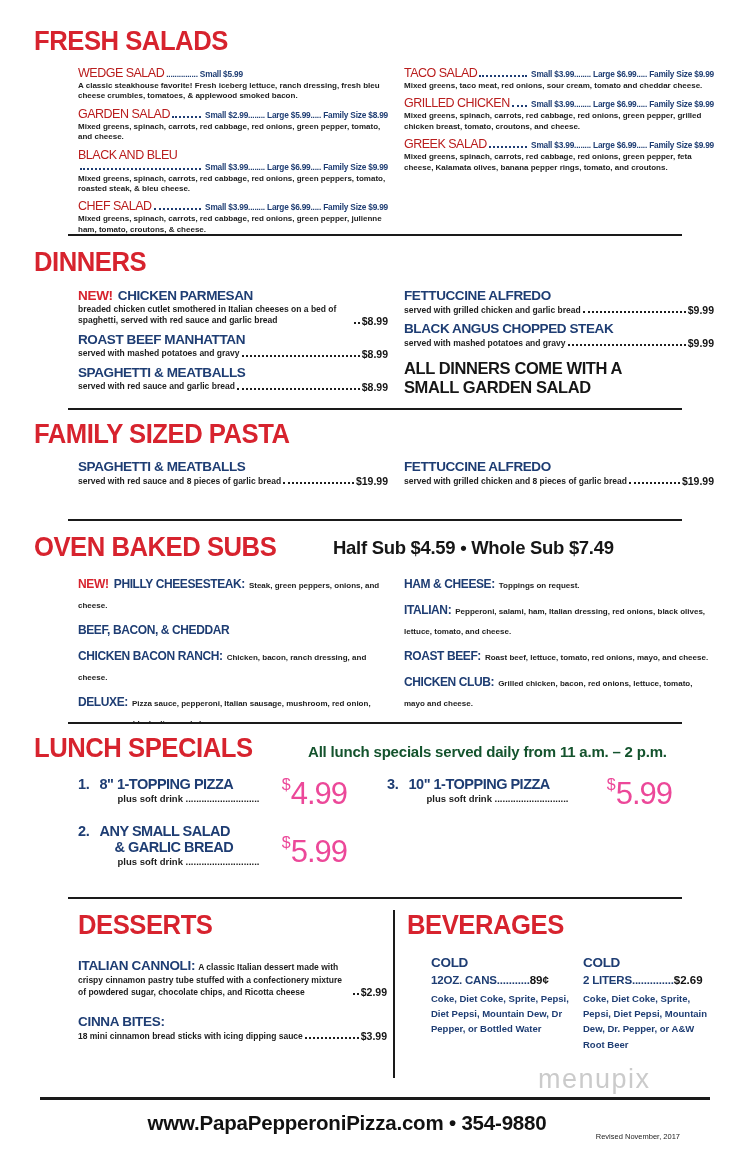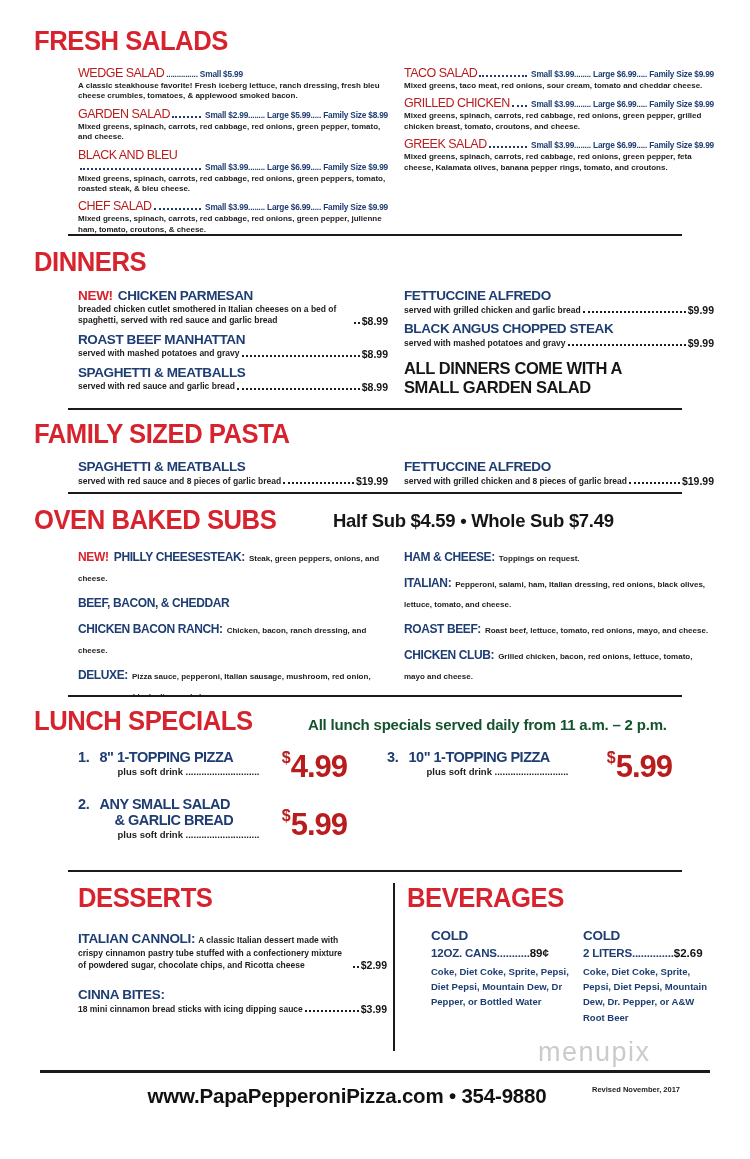--- a/index.html
+++ b/index.html
@@ -47,21 +47,21 @@
   .lgrid{display:flex;flex-wrap:wrap}
   .lcell{width:50%;padding-left:44px;padding-right:28px;margin-bottom:14px}
   .lcell.right{padding-left:12px;padding-right:44px}
   .litem{display:flex}
   .lnum{color:#1e3d73;font-weight:bold;font-size:14.5px;letter-spacing:-0.3px;margin-right:10px}
   .lmid{display:flex;flex-direction:column}
   .lname{color:#1e3d73;font-weight:bold;font-size:14.5px;letter-spacing:-0.5px;white-space:nowrap}
   .lname.l2{margin-left:15px}
   .lname:empty{display:none}
   .lsub{font-size:9.5px;font-weight:bold;color:#1d1d1d;margin-left:18px;margin-top:1px;white-space:nowrap}
-  .lprice{margin-left:auto;align-self:flex-end;white-space:nowrap;color:#b91c1c;font-weight:bold;margin-bottom:-3px}
+  .lprice{margin-left:auto;align-self:flex-end;white-space:nowrap;color:#ec4899;font-weight:normal;margin-bottom:-3px}
   .ldollar{font-size:16px;vertical-align:14px}
   .lamount{font-size:31px;letter-spacing:-1px}
   
   .dessbev{display:flex}
   .db-left{width:359px;padding-left:44px;padding-right:6px}
   .db-div{width:2px;background:#1a1a1a;height:168px;flex:0 0 2px}
   .db-right{flex:1;padding-left:12px}
   .dessname{color:#1e3d73;font-weight:bold;font-size:13.5px;letter-spacing:-0.3px}
   .canndesc{font-size:8.5px;font-weight:bold;color:#1d1d1d;margin-left:3px}
   .dess-item{margin-top:16px}
@@ -71,25 +71,25 @@
   .bev1{color:#1e3d73;font-weight:bold;font-size:13.5px;letter-spacing:-0.3px}
   .bev2{white-space:nowrap;margin-bottom:3px}
   .bev2l{color:#1e3d73;font-weight:bold;font-size:11.5px;letter-spacing:-0.2px}
   .bevp{color:#111;font-weight:bold;font-size:11.5px}
   .bevdesc{color:#1e3d73;font-weight:bold;font-size:9.5px;line-height:1.6;max-width:140px}
   
   .footwrap{position:relative;margin-top:2px}
   .watermark{position:absolute;top:-33px;left:504px;color:#cbcbcb;font-size:27px;letter-spacing:1.5px;font-weight:400}
   .footrow{position:relative;padding-top:11px}
   .site{text-align:center;font-weight:bold;font-size:20.5px;color:#111;letter-spacing:-0.2px;transform:translateX(-28px)}
-  .revised{position:absolute;right:36px;top:12px;font-size:7.5px;font-weight:bold;color:#1d1d1d}
+  .revised{position:absolute;right:36px;top:32px;font-size:7.5px;font-weight:normal;color:#1d1d1d}
   
   .s1{height:234px;padding-top:26px}
   .s2{height:172px;padding-top:11px}
-  .s3{height:82px;padding-top:9px}
+  .s3{height:109px;padding-top:9px}
   .s4{height:201px;padding-top:11px}
   .s5{height:173px;padding-top:9px}
   .s6{height:196px;padding-top:11px}
   .s1 .sec-title{margin-bottom:9px}
   .s2 .sec-title{margin-bottom:10px}
   .s3 .sec-title{margin-bottom:9px}
 </style>
 </head>
 <body>
 

